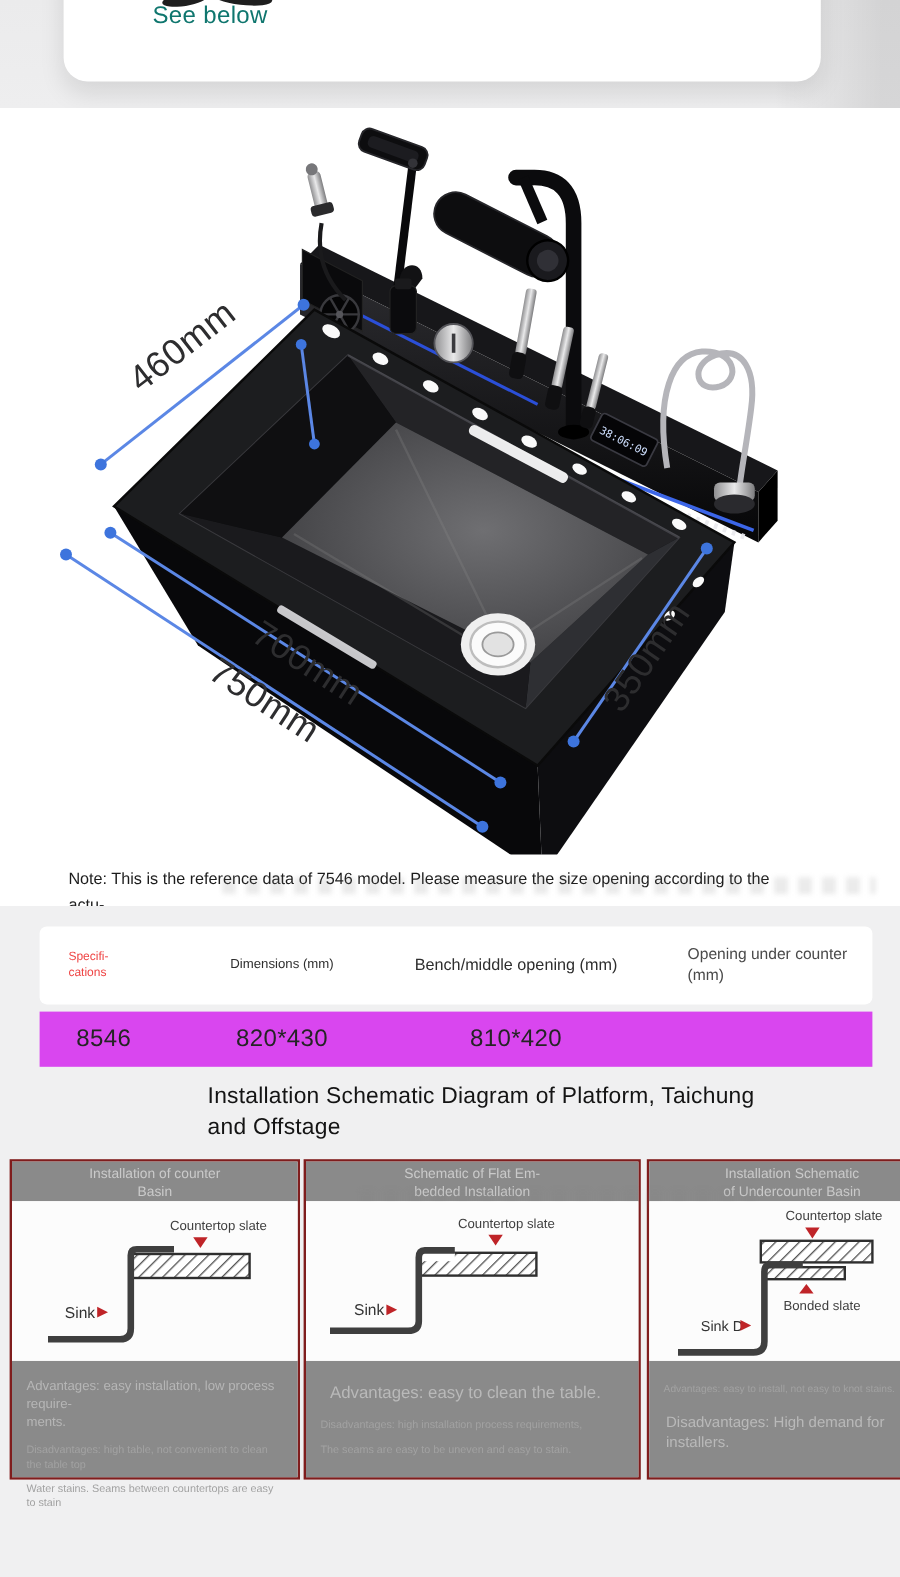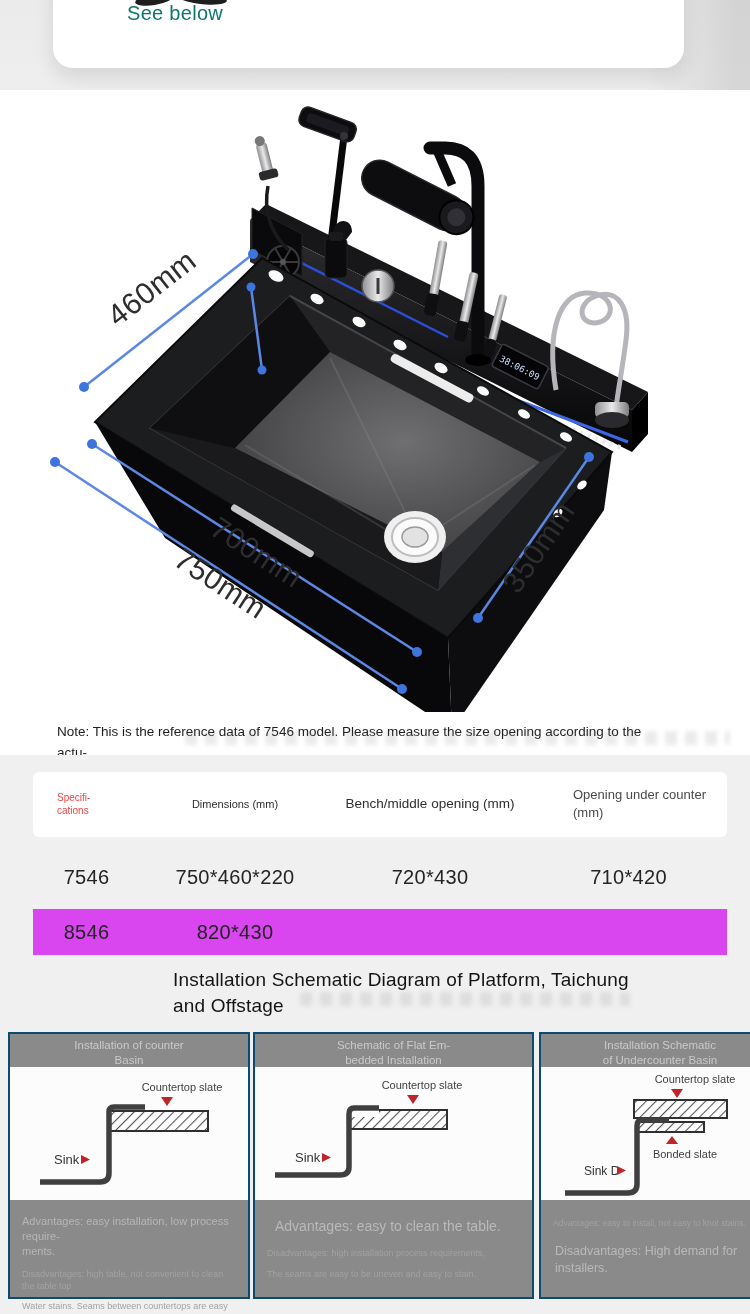--- a/index.html
+++ b/index.html
@@ -59,21 +59,21 @@
   .row-b{margin-top:6px;background:#d946ef;height:46px;}
   .install-heading{
     margin:12px 0 0 173px;width:480px;
     font-size:19px;font-weight:400;line-height:1.35;color:#141414;
     white-space:pre-line;letter-spacing:.2px;
   }
   
   .panels{display:flex;margin:14px 8px 0 8px;}
   .panel{
     width:242px;height:267px;box-sizing:border-box;
-    border:2px solid #0c4a6e;background:#fcfcfc;flex:0 0 auto;
+    border:2px solid #7f1d1d;background:#fcfcfc;flex:0 0 auto;
   }
   .panel+.panel{margin-left:3px;}
   .panel:last-child{margin-left:5px;}
   .panel-title{
     background:#8a8a8a;color:#cacaca;
     font-size:11.5px;line-height:1.3;text-align:center;
     height:33px;box-sizing:border-box;padding:4px 6px 0;
     white-space:pre-line;
   }
   .panel-diagram{height:133px;background:#fcfcfc;position:relative;}
@@ -277,30 +277,25 @@
 
   <div class="spec-header spec-grid">
     <div class="hc1">Specifi-
 cations</div>
     <div class="hc2">Dimensions (mm)</div>
     <div class="hc3">Bench/middle opening (mm)</div>
     <div class="hc4">Opening under counter
 (mm)</div>
   </div>
 
-  <div class="spec-row spec-grid row-a">
-    <div class="cell">7546</div>
-    <div class="cell">750*460*220</div>
-    <div class="cell">720*430</div>
-    <div class="cell">710*420</div>
-  </div>
 
   <div class="spec-row spec-grid row-b">
     <div class="cell">8546</div>
     <div class="cell">820*430</div>
+    <div class="cell">810*420</div>
   </div>
 
   <h2 class="install-heading">Installation Schematic Diagram of Platform, Taichung
 and Offstage</h2>
   <div class="wm wm2"></div>
 
   <div class="panels">
 
     <div class="panel">
       <div class="panel-title">Installation of counter

